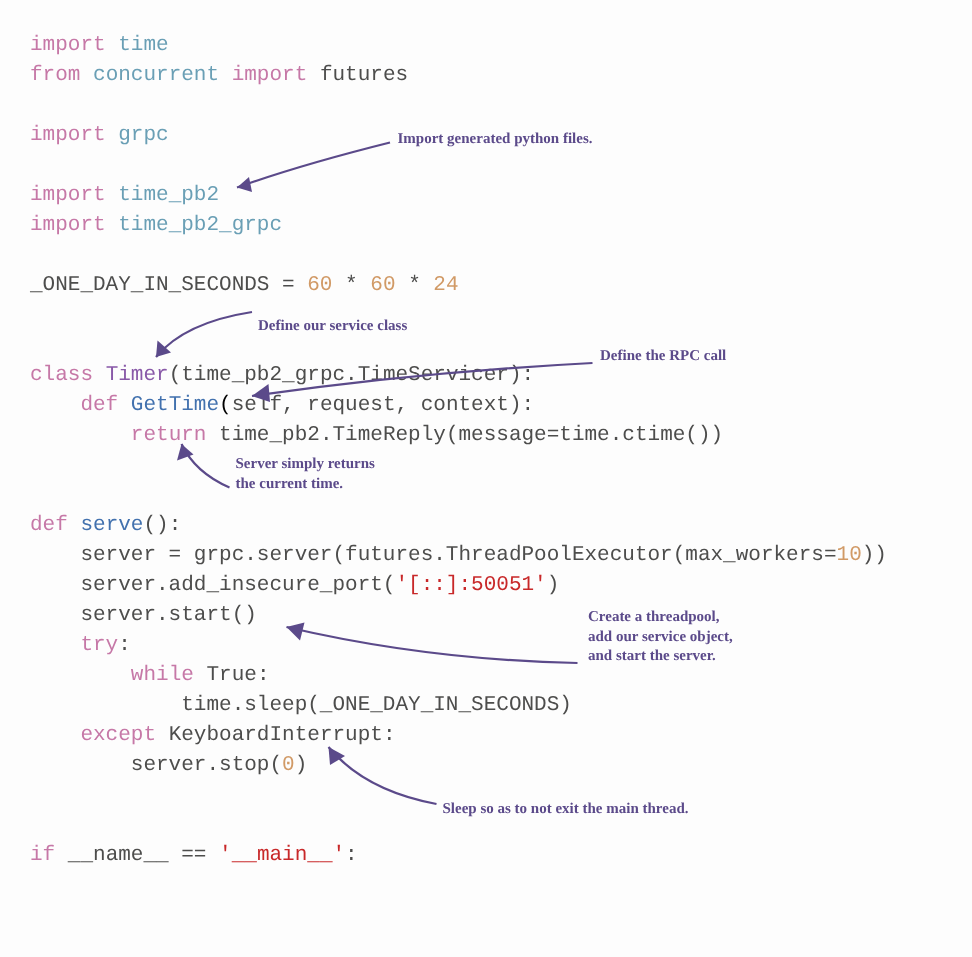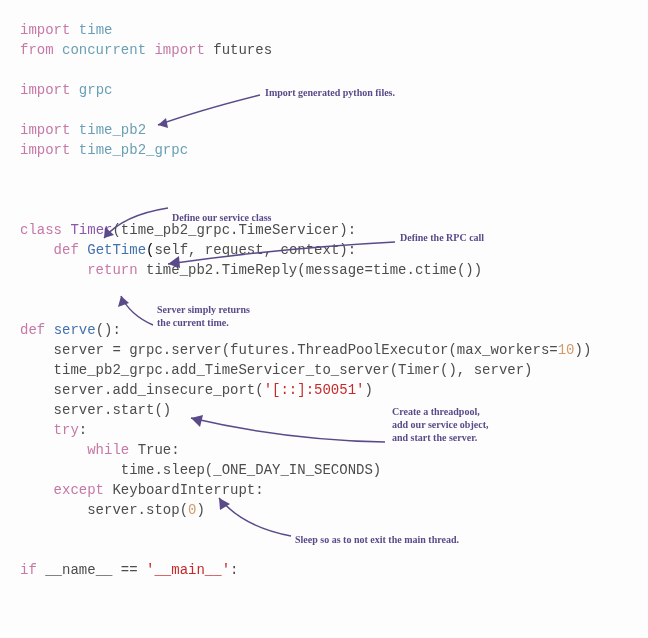--- a/index.html
+++ b/index.html
@@ -64,30 +64,30 @@
 
 <div class="code-container">
   <div class="line"><span class="kw-import">import</span> <span class="module">time</span></div>
   <div class="line"><span class="kw-from">from</span> <span class="module">concurrent</span> <span class="kw-import">import</span> <span class="plain">futures</span></div>
   <div class="line"> </div>
   <div class="line"><span class="kw-import">import</span> <span class="module">grpc</span></div>
   <div class="line"> </div>
   <div class="line"><span class="kw-import">import</span> <span class="module">time_pb2</span></div>
   <div class="line"><span class="kw-import">import</span> <span class="module">time_pb2_grpc</span></div>
   <div class="line"> </div>
+  <div class="line"><span class="plain">_ONE_DAY_IN_SECONDS = </span><span class="number">60</span><span class="plain"> * </span><span class="number">60</span><span class="plain"> * </span><span class="number">24</span></div>
   <div class="line"> </div>
   <div class="line"> </div>
   <div class="line"><span class="kw-class">class</span> <span class="cls-name">Timer</span><span class="plain">(time_pb2_grpc.TimeServicer):</span></div>
   <div class="line">    <span class="kw-def">def</span> <span class="fn-def">GetTime</span>(<span class="plain">self</span><span class="plain">, request, context):</span></div>
   <div class="line">        <span class="kw-return">return</span><span class="plain"> time_pb2.TimeReply(message=time.ctime())</span></div>
   <div class="line"> </div>
   <div class="line"> </div>
   <div class="line"><span class="kw-def">def</span> <span class="fn-def">serve</span><span class="plain">():</span></div>
   <div class="line"><span class="plain">    server = grpc.server(futures.ThreadPoolExecutor(max_workers=</span><span class="numred">10</span><span class="plain">))</span></div>
-  <div class="line"><span class="plain">    time_pb2_grpc.add_TimeServicer_to_server(Timer(), server)</span></div>
   <div class="line"><span class="plain">    server.add_insecure_port(</span><span class="string">'[::]:50051'</span><span class="plain">)</span></div>
   <div class="line"><span class="plain">    server.start()</span></div>
   <div class="line">    <span class="kw-try">try</span><span class="plain">:</span></div>
   <div class="line">        <span class="kw-while">while</span> <span class="plain">True</span><span class="plain">:</span></div>
   <div class="line"><span class="plain">            time.sleep(_ONE_DAY_IN_SECONDS)</span></div>
   <div class="line">    <span class="kw-except">except</span> <span class="plain">KeyboardInterrupt</span><span class="plain">:</span></div>
   <div class="line"><span class="plain">        server.stop(</span><span class="numred">0</span><span class="plain">)</span></div>
   <div class="line"> </div>
   <div class="line"> </div>
   <div class="line"><span class="kw-if">if</span> <span class="plain">__name__</span><span class="plain"> == </span><span class="string">'__main__'</span><span class="plain">:</span></div>

